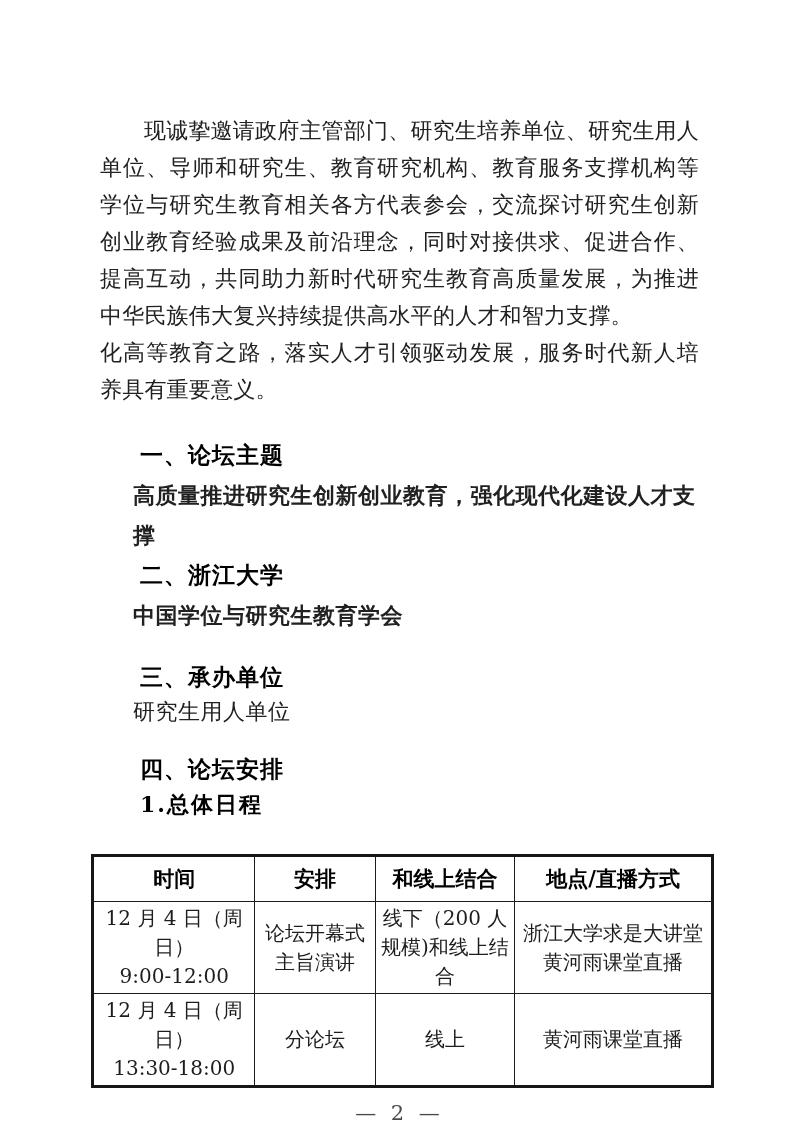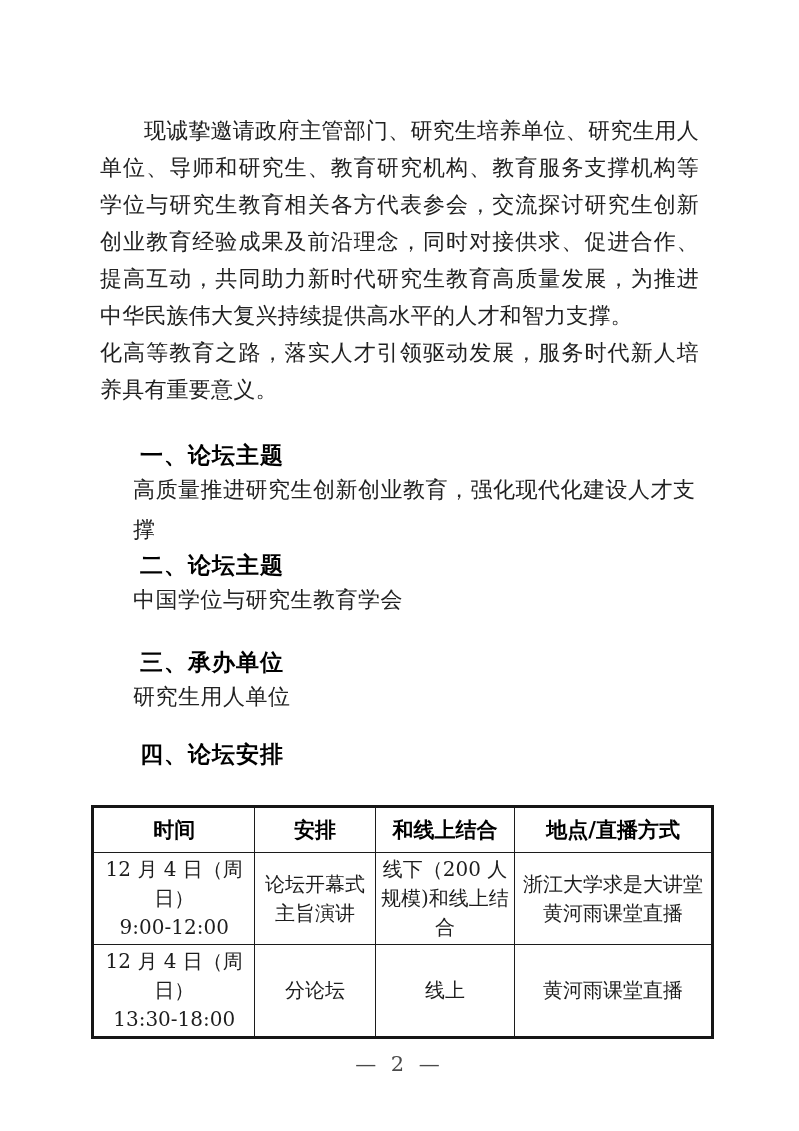--- a/index.html
+++ b/index.html
@@ -38,21 +38,21 @@
     margin:0;
     padding-left:33px;
     font-size:22px;
     line-height:40px;
     letter-spacing:0.5px;
   }
   .sec-body.two-line{line-height:39px;}
   .mt32{margin-top:32px;}
   .mt15{margin-top:27px;}
   .mt12{margin-top:23px;}
-  .mt5{}
+  .mt5{margin-top:5px;font-weight:bold;}
   .mt3{margin-top:3px;}
   
   .sub-heading{
     margin:6px 0 0 0;
     padding-left:40px;
     font-weight:bold;
     font-size:22px;
     line-height:28px;
     color:#000000;
     letter-spacing:2px;
@@ -103,28 +103,29 @@
 
 <div class="page">
 
   <p class="para indent">现诚挚邀请政府主管部门、研究生培养单位、研究生用人单位、导师和研究生、教育研究机构、教育服务支撑机构等学位与研究生教育相关各方代表参会，交流探讨研究生创新创业教育经验成果及前沿理念，同时对接供求、促进合作、提高互动，共同助力新时代研究生教育高质量发展，为推进中华民族伟大复兴持续提供高水平的人才和智力支撑。</p>
 
   <p class="para">化高等教育之路，落实人才引领驱动发展，服务时代新人培养具有重要意义。</p>
 
   <h3 class="sec-heading mt32">一、论坛主题</h3>
   <p class="sec-body mt5">高质量推进研究生创新创业教育，强化现代化建设人才支撑</p>
 
-  <h3 class="sec-heading mt5">二、论坛主题</h3>
+  <h3 class="sec-heading mt5">二、浙江大学</h3>
   <p class="sec-body mt5">中国学位与研究生教育学会</p>
 
   <h3 class="sec-heading mt15">三、承办单位</h3>
   <p class="sec-body two-line">研究生用人单位</p>
 
   <h3 class="sec-heading mt12">四、论坛安排</h3>
 
+  <p class="sub-heading">1.总体日程</p>
 
   <table class="schedule">
     <colgroup>
       <col style="width:26.2%">
       <col style="width:19.4%">
       <col style="width:22.5%">
       <col style="width:31.9%">
     </colgroup>
     <thead>
       <tr>

